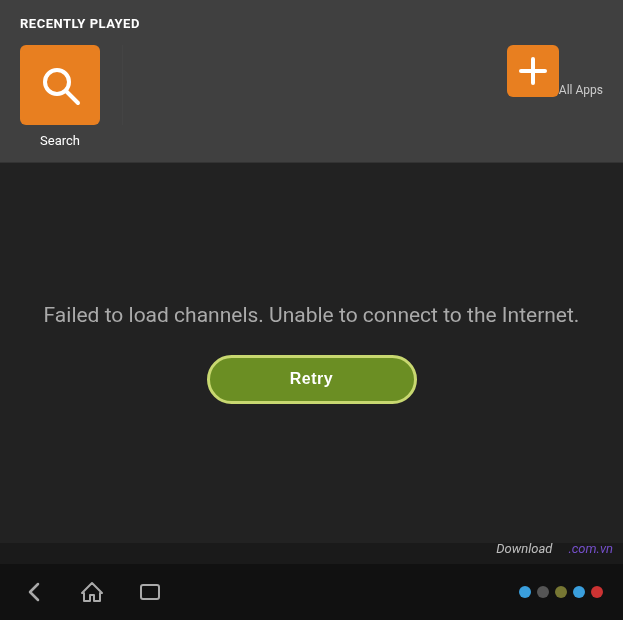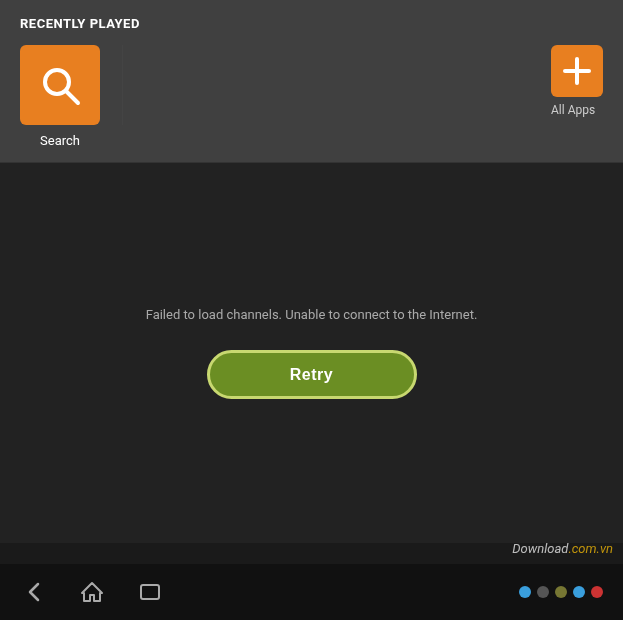--- a/index.html
+++ b/index.html
@@ -65,22 +65,22 @@
     .divider-vertical {
       width: 1px;
       height: 80px;
       background: #444;
       margin-left: 10px;
       align-self: flex-start;
     }
 
     .all-apps-section {
       display: flex;
-      flex-direction: column;
-      align-items: flex-start;
+      flex-direction: row;
+      align-items: flex-end;
       cursor: pointer;
     }
 
     .all-apps-icon {
       width: 52px;
       height: 52px;
       border-radius: 6px;
       background: #e87f20;
       display: flex;
       align-items: center;
@@ -110,21 +110,21 @@
       background: #222222;
       height: 380px;
       display: flex;
       flex-direction: column;
       align-items: center;
       justify-content: center;
       gap: 28px;
     }
 
     .error-message {
-      font-size: 13px;
+      font-size: 21px;
       color: #aaaaaa;
       text-align: right;
       padding: 0 30px;
     }
 
     .retry-button {
       width: 210px;
       height: 49px;
       background: #6b8e23;
       border: 3px solid #c8d870;
@@ -184,21 +184,22 @@
       font-size: 13px;
       color: #00aaff;
       opacity: 0.8;
       font-style: italic;
     }
 
     .watermark span.dl {
       color: #e5e5e5;
     }
     .watermark span.com {
-      color: #eab308;
+      color: #8b5cf6;
+      padding-left: 16px;
     }
   </style>
 </head>
 <body>
 
 <div class="top-section">
   <div class="recently-played-title">RECENTLY PLAYED</div>
   <div class="apps-row">
 
     <div style="display:flex;align-items:flex-start;gap:12px;">

